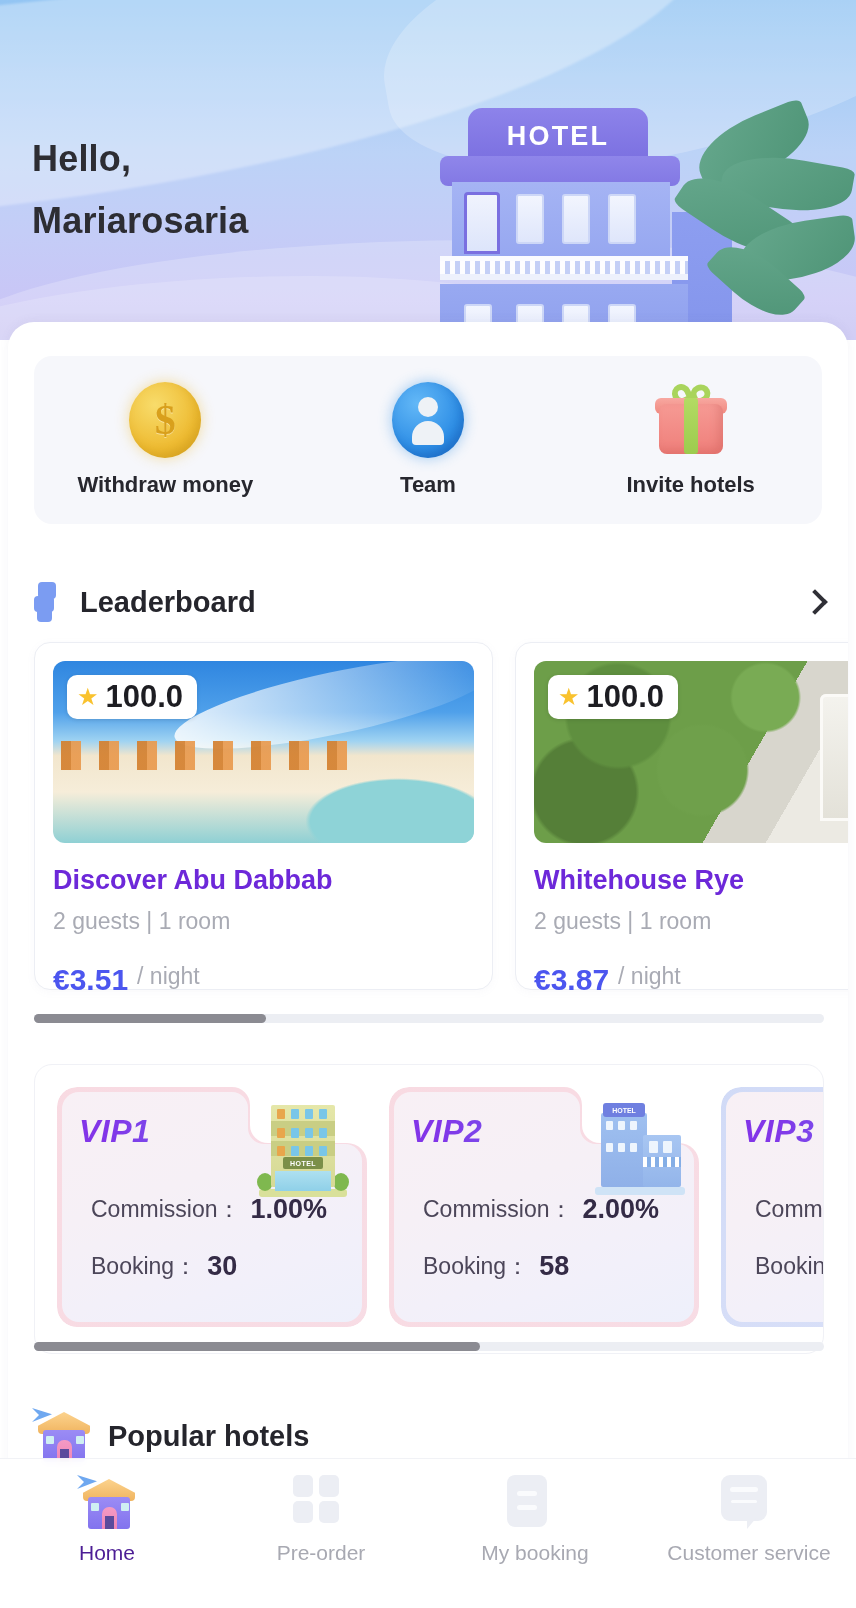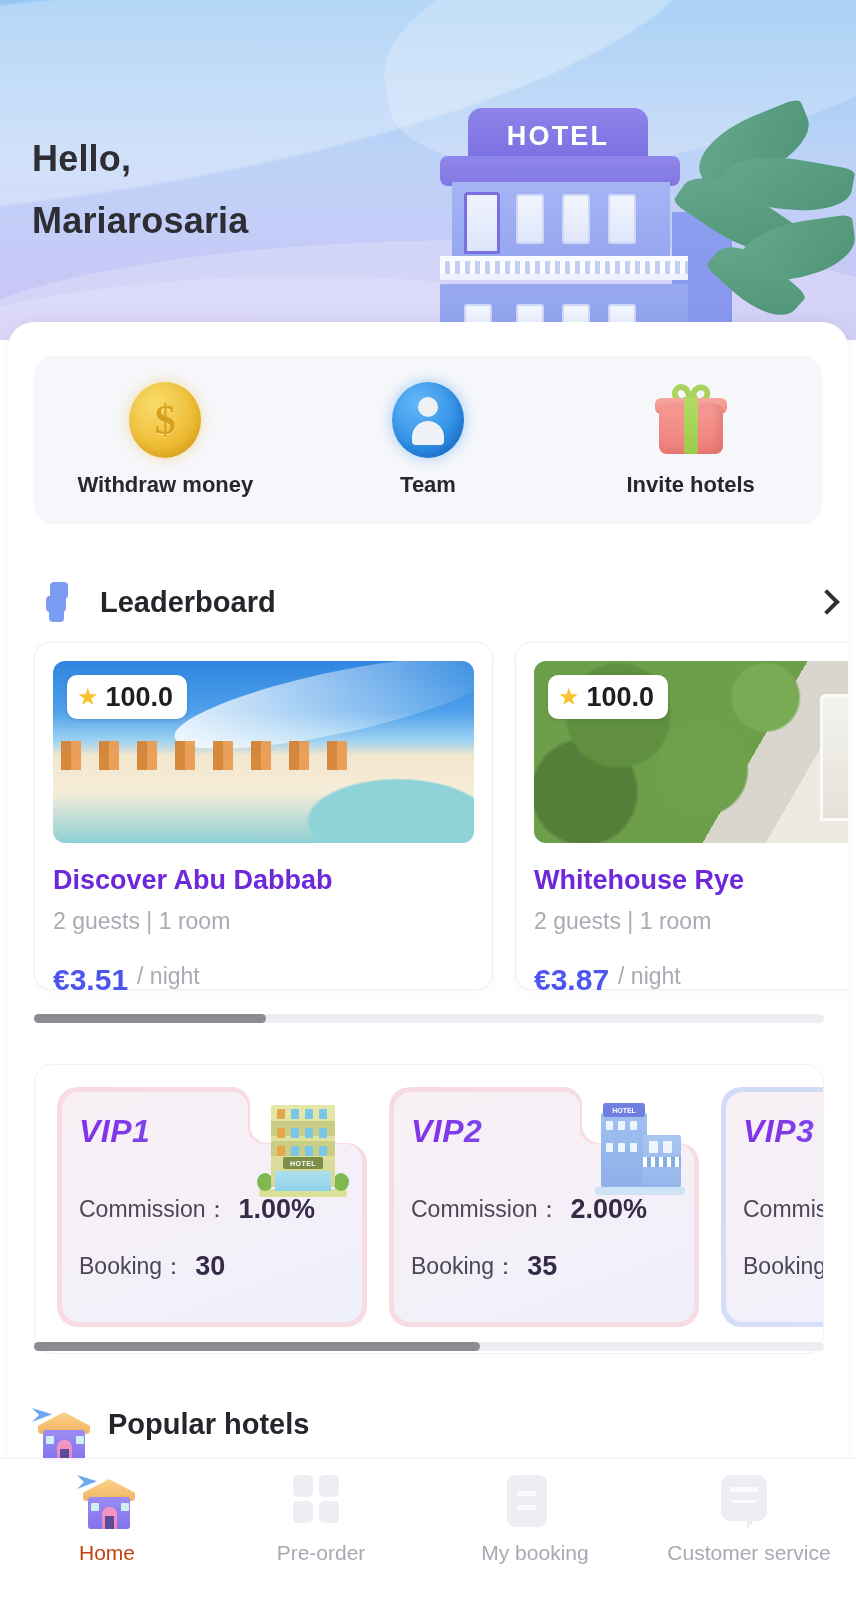--- a/index.html
+++ b/index.html
@@ -155,22 +155,22 @@
     position:absolute; left:31px; top:16px; width:14px; height:56px;
     background:linear-gradient(180deg,#b3db63,#9ccb4e); border-radius:3px;
   }
   .ic-gift .bowl{
     position:absolute; top:2px; width:19px; height:20px;
     border:6px solid #a9d45c; border-radius:50% 50% 0 50%; background:transparent;
   }
 
   
   .sec-head{
-    position:absolute; left:38px; width:790px; height:44px;
-    display:flex; align-items:center; gap:28px;
+    position:absolute; left:26px; width:790px; height:44px;
+    display:flex; align-items:center; gap:20px;
   }
   .sec-title{ font-size:29px; font-weight:700; color:#25252c; }
   .bolt{ width:26px; height:40px; position:relative; }
   .bolt i{
     position:absolute; display:block; background:#7b9cf2; border-radius:4px;
   }
   .b1{ left:4px; top:0; width:18px; height:17px; border-radius:10px 10px 2px 10px; background:#89a7f5;}
   .b2{ left:0px; top:14px; width:20px; height:16px; border-radius:10px 2px 10px 10px; background:#94b0f7;}
   .b3{ left:3px; top:26px; width:15px; height:14px; border-radius:3px 10px 10px 10px; background:#a5bdf9;}
   .chev{
@@ -224,21 +224,21 @@
     background:linear-gradient(180deg,#f4f3ee,#e3e1d8);
     border-radius:6px 6px 0 0; box-shadow:inset 0 0 0 3px #fbfaf7;
   }
   .rate{
     position:absolute; left:14px; top:14px; height:44px;
     background:#fff; border-radius:10px; padding:0 14px 0 10px;
     display:flex; align-items:center; gap:7px;
     box-shadow:0 1px 4px rgba(0,0,0,.12);
   }
   .star{ color:#f9c22e; font-size:24px; line-height:1; }
-  .rate-val{ font-size:27px; font-weight:700; color:#1d1d22; }
+  .rate-val{ font-size:31px; font-weight:700; color:#1d1d22; }
   .hname{ margin-top:22px; font-size:27px; font-weight:700; color:#6d28d9; white-space:nowrap;}
   .hmeta{ margin-top:12px; font-size:23px; color:#a9abb4; }
   .hprice{ margin-top:28px; display:flex; align-items:flex-start; gap:9px; }
   .hprice b{ font-size:30px; font-weight:700; color:#4c56ef; }
   .hprice i{ font-style:normal; font-size:23px; color:#a9abb4; }
 
   .scrollbar{
     position:absolute; height:9px; background:#eceef3; border-radius:5px;
   }
   .scrollbar .thumb{ height:9px; background:#8b8b92; border-radius:5px; }
@@ -268,21 +268,21 @@
     position:absolute; left:5px; top:5px; width:300px; height:230px;
     background:linear-gradient(160deg,#f8f0f5 0%,#f6f0f6 40%,#f2f0fa 75%,#eef0fb 100%);
     clip-path:path("M0 17 A17 17 0 0 1 17 0 L170 0 A16 16 0 0 1 186 16 L186 36 A16 16 0 0 0 202 52 L283 52 A17 17 0 0 1 300 69 L300 213 A17 17 0 0 1 283 230 L17 230 A17 17 0 0 1 0 213 Z");
   }
   .vip-title{
     position:relative; font-size:32px; font-weight:700; font-style:italic;
     letter-spacing:.5px;
     background:linear-gradient(95deg,#8235e8 10%,#6f6ef0 60%,#6e8bf2 100%);
     -webkit-background-clip:text; background-clip:text; color:transparent;
   }
-  .vip-line{ position:relative; margin-top:44px; font-size:23px; color:#4c4659; display:flex; align-items:flex-start; }
+  .vip-line{ position:relative; margin-top:44px; font-size:23px; color:#4c4659; display:flex; align-items:flex-start;margin-left:12px; }
   .vip-line.second{ margin-top:26px; }
   .vip-line b{ font-size:27px; font-weight:700; color:#342b46; margin-left:10px; }
   .vip-ill{ position:absolute; right:16px; top:14px; width:96px; height:98px; }
 
   
   .bd1{ position:absolute; left:16px; top:4px; width:64px; height:82px;
         background:linear-gradient(180deg,#e5e7a9,#d6d995); border-radius:2px;}
   .bd1-f{ position:absolute; left:18px; width:60px; height:15px; background:#c9ce84;}
   .bd1-w{ position:absolute; width:8px; height:10px; background:#79c6e8; border-radius:1px;}
   .bd1-sign{ position:absolute; left:28px; top:56px; width:40px; height:12px;
@@ -303,38 +303,38 @@
   .bd2-r{ position:absolute; left:56px; top:34px; width:38px; height:52px;
         background:linear-gradient(180deg,#a8c6f2,#93b5ea); border-radius:2px;}
   .bd2-aw{ position:absolute; left:56px; top:56px; width:38px; height:10px;
         background:repeating-linear-gradient(90deg,#fff 0 4px,#84aee6 4px 8px);}
   .bd2-gr{ position:absolute; left:8px; top:86px; width:90px; height:8px;
         background:#cfe3f6; border-radius:3px;}
   .bd2-w{ position:absolute; width:7px;height:9px;background:#eef5fd;border-radius:1px;}
 
   
   .pop-head{
-    position:absolute; left:26px; display:flex; gap:14px;
+    position:absolute; left:26px; display:flex; align-items:center; gap:14px;
   }
   .pop-title{ font-size:29px; font-weight:700; color:#25252c; }
 
   
   .tabbar{
     position:absolute; left:0; bottom:0; width:856px; height:150px;
     background:rgba(255,255,255,.93);
     border-top:1px solid #f1f2f6;
     display:flex; align-items:flex-start; padding-top:16px;
     backdrop-filter:blur(4px);
   }
   .tab{
     flex:1; display:flex; flex-direction:column; align-items:center; gap:8px;
     cursor:pointer;
   }
   .tab-label{ font-size:21px; color:#a8a9b2; text-align:center; line-height:1.35; }
-  .tab.active .tab-label{ color:#c2410c; }
+  .tab.active .tab-label{ color:#4c1d95; }
   .tab-ic{ width:56px; height:56px; position:relative; }
 
   .ic-house{ width:60px;height:56px; position:relative; }
   .ic-house .roof{
     position:absolute; left:4px; top:4px; width:52px; height:22px;
     background:linear-gradient(180deg,#fcd38e,#f0b45f);
     clip-path:polygon(50% 0,100% 62%,100% 100%,0 100%,0 62%);
     border-radius:4px;
   }
   .ic-house .wall{
@@ -561,21 +561,21 @@
           <div class="bd2-w" style="left:62px;top:40px;height:12px;width:9px;"></div>
           <div class="bd2-w" style="left:76px;top:40px;height:12px;width:9px;"></div>
         </div>
         <div class="vip-title">VIP2</div>
         <div class="vip-line">
           <span>Commission：</span>
           <b>2.00%</b>
         </div>
         <div class="vip-line second">
           <span>Booking：</span>
-          <b>35</b>
+          <b>58</b>
         </div>
       </div>
 
       <div class="vipcard">
         <div class="vip-edge blueE"></div>
         <div class="vip-face"></div>
         <div class="vip-title">VIP3</div>
         <div class="vip-line">
           <span>Commission：</span>
           <b></b>

